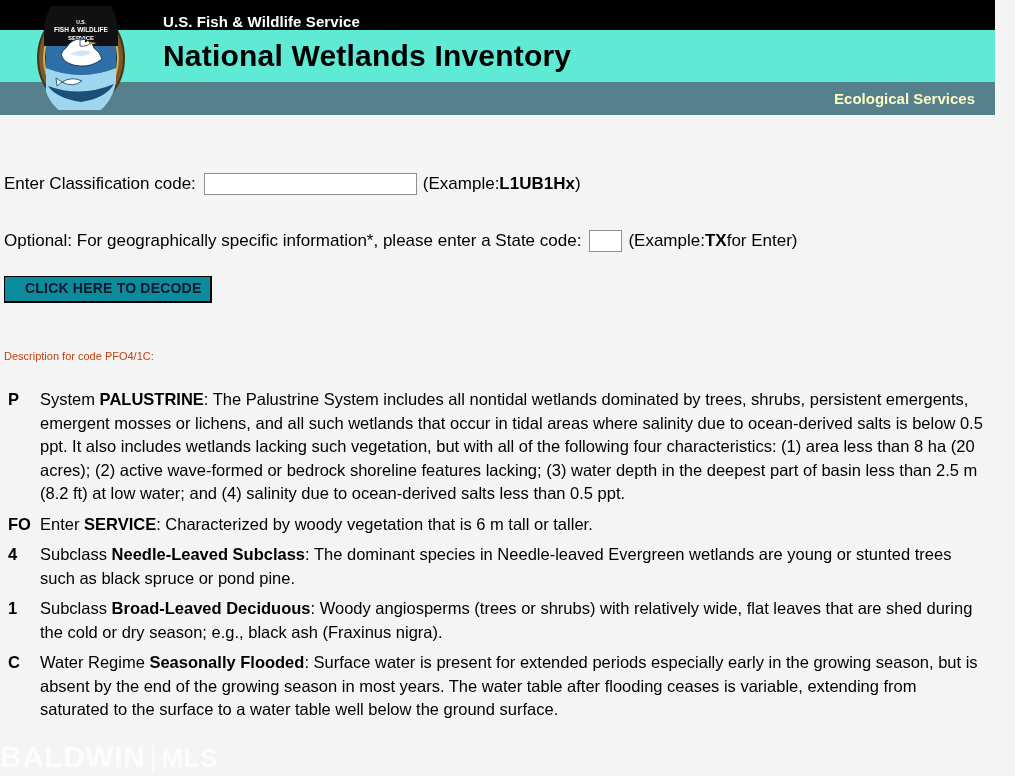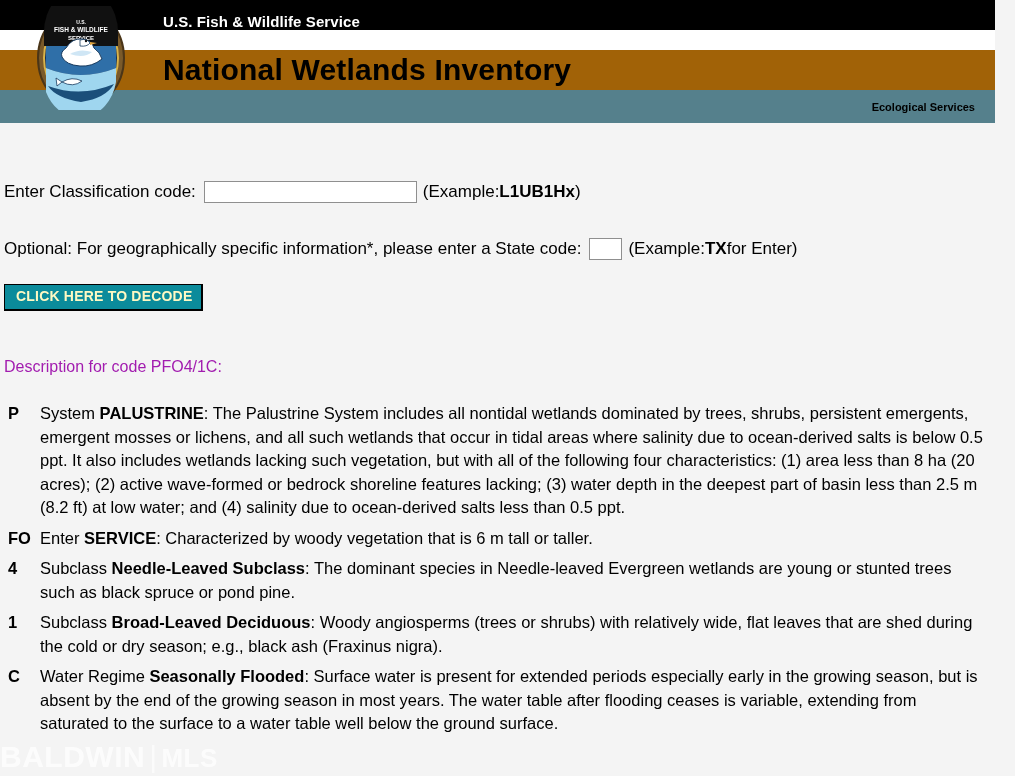--- a/index.html
+++ b/index.html
@@ -32,45 +32,44 @@
     align-items: flex-end;
   }
   .header-black .agency {
     color: #ffffff;
     font-size: 15px;
     font-weight: bold;
     margin-left: 163px;
     letter-spacing: 0.1px;
   }
   .header-white {
-    background: #a16207;
-    height: 40px;
+    background: #5eead4;
+    height: 52px;
     width: 995px;
     display: flex;
     align-items: center;
-    margin-top: 20px;
   }
   .header-white .nwi-title {
     margin-left: 163px;
     font-size: 30px;
     font-weight: bold;
     color: #000000;
     letter-spacing: 0.2px;
   }
   .header-teal {
     background: #55808c;
     height: 33px;
     width: 995px;
     display: flex;
     align-items: center;
     justify-content: flex-end;
   }
   .header-teal .eco {
-    color: #000000;
-    font-size: 11px;
+    color: #fef9c3;
+    font-size: 15px;
     font-weight: bold;
     margin-right: 20px;
   }
 
   
   .seal {
     position: absolute;
     left: 36px;
     top: 6px;
     width: 90px;
@@ -102,38 +101,38 @@
   }
   #class-code-input { width: 213px; margin: 0 6px 0 8px; }
   #state-code-input { width: 33px; margin: 0 6px 0 8px; }
 
   .bold { font-weight: bold; }
 
   .decode-btn {
     margin-top: 24px;
     display: inline-block;
     background: #0b8b9b;
-    color: #fef9c3;
+    color: #0f172a;
     font-family: "Liberation Sans", sans-serif;
     font-size: 14px;
     font-weight: bold;
     letter-spacing: 0.2px;
-    padding: 4px 9px 5px 11px;
+    padding: 4px 9px 5px 20px;
     border: 1px solid #000000;
     border-right-width: 2px;
     border-bottom-width: 2px;
     cursor: pointer;
     line-height: 15px;
     text-align: right;
   }
 
   .desc-title {
     margin-top: 47px;
-    font-size: 16px;
-    color: #a21caf;
+    font-size: 11px;
+    color: #c2410c;
   }
 
   
   .defs {
     margin-top: 26px;
     font-size: 16.5px;
     color: #000000;
     line-height: 23.5px;
   }
   .def-item {

